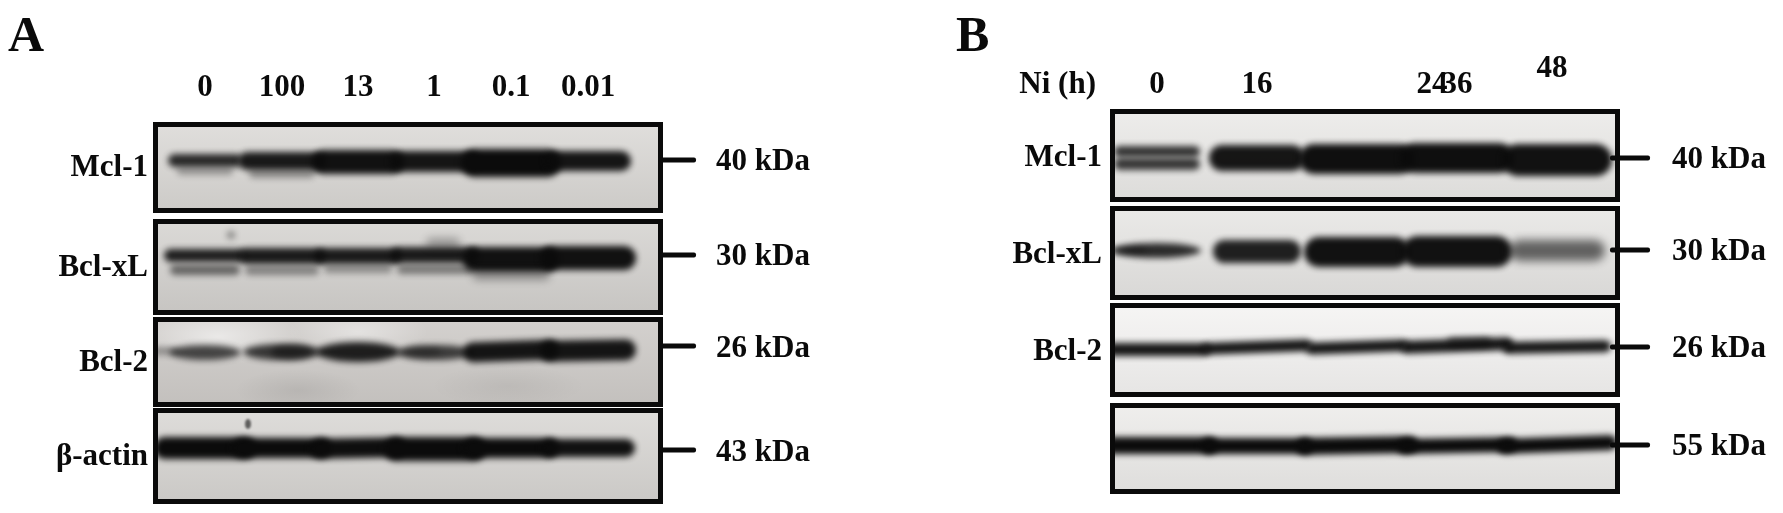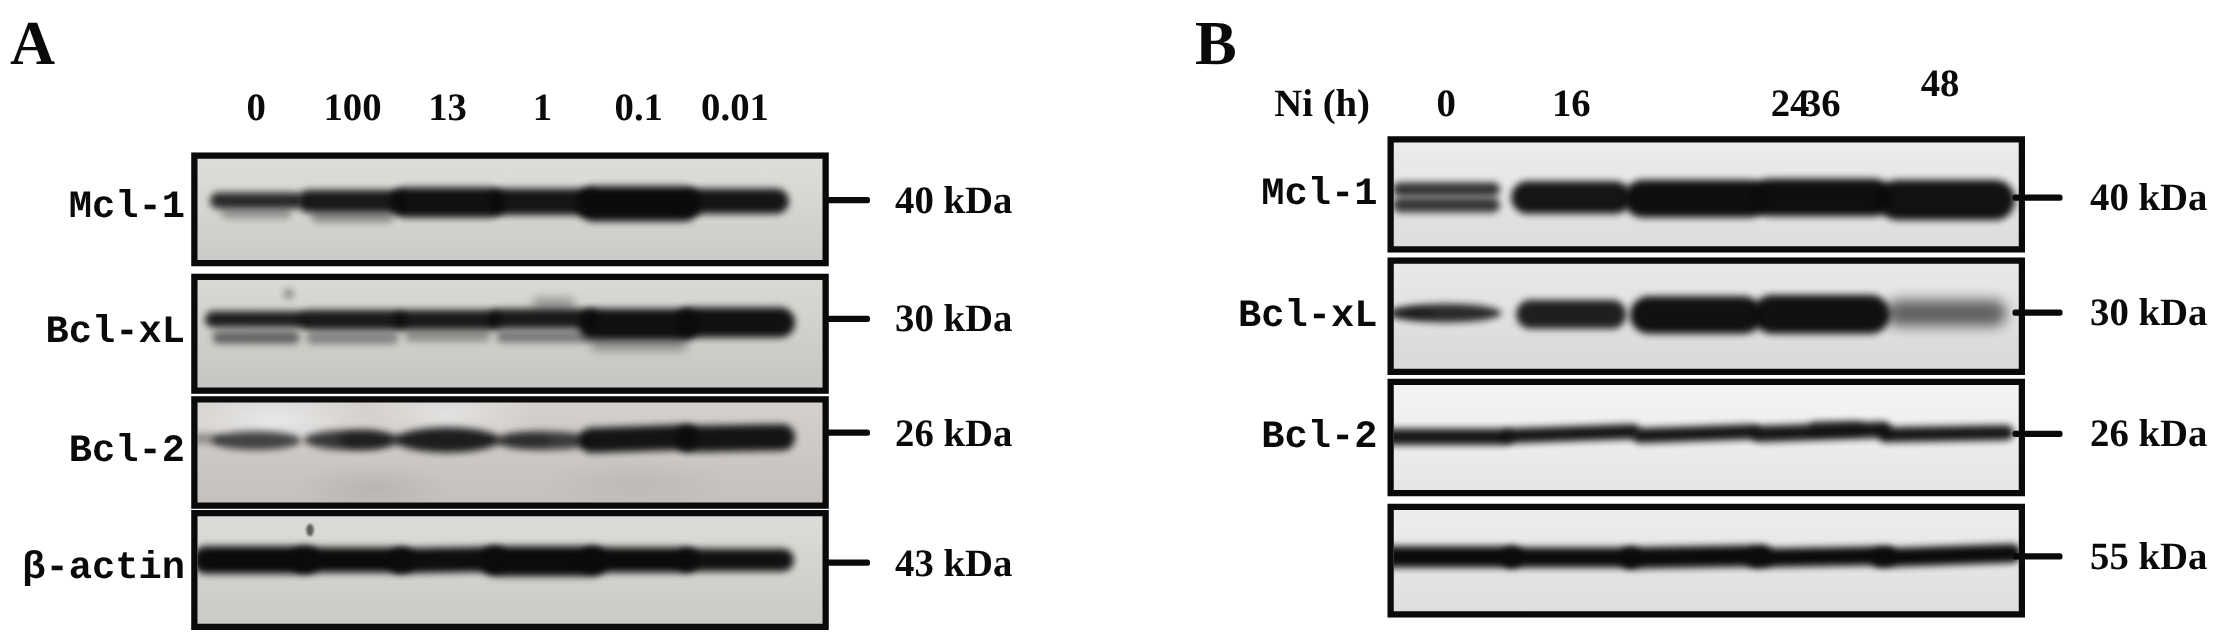--- a/index.html
+++ b/index.html
@@ -19,21 +19,20 @@
     font-size:31px;font-weight:bold;white-space:nowrap;
     transform:translate(-100%,-50%);
   }
   .lane-label{
     font-size:31px;font-weight:bold;white-space:nowrap;
     transform:translate(-50%,-50%);
   }
   .row-label{
     font-size:31px;font-weight:bold;white-space:nowrap;
     transform:translate(-100%,-50%);
-    font-family:Liberation Mono, monospace;
   }
   .kda-label{
     font-size:31px;font-weight:bold;white-space:nowrap;
     transform:translateY(-50%);
   }
   .film{
     position:absolute;
     border:5px solid #0a0a0a;
     overflow:hidden;
     background-image:linear-gradient(rgba(255,255,255,.18),rgba(0,0,0,.05));

